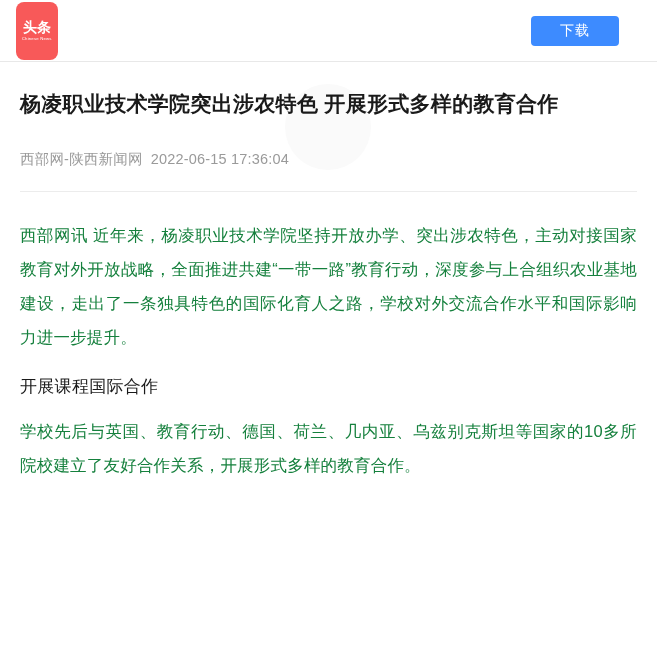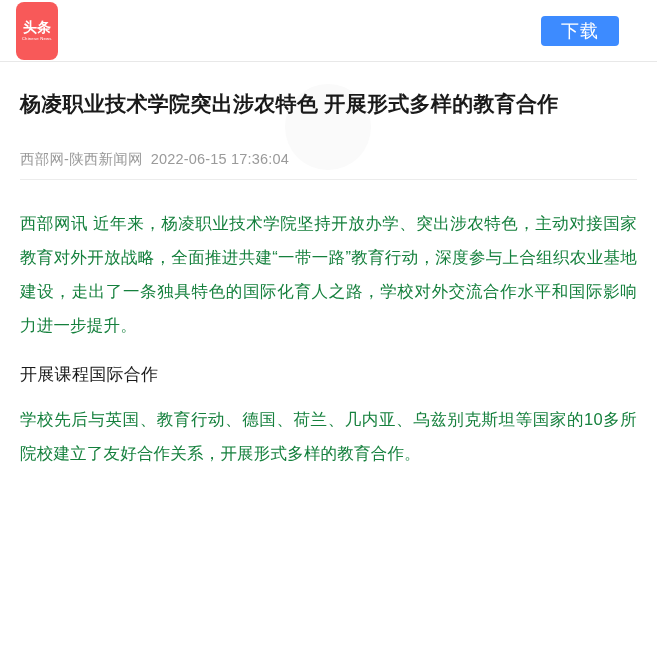--- a/index.html
+++ b/index.html
@@ -52,26 +52,26 @@
   }
   .site-name {
     margin-left: 12px;
     font-size: 21px;
     color: #1b1b1b;
     letter-spacing: 1px;
     font-family: "Liberation Sans", sans-serif;
   }
   .spacer { flex: 1 1 auto; }
   .download-btn {
-    width: 78px;
+    width: 88px;
     height: 30px;
     border-radius: 4px;
     background: #3d8bff;
     color: #ffffff;
-    font-size: 18px;
+    font-size: 14px;
     display: flex;
     align-items: center;
     justify-content: center;
     cursor: pointer;
     border: none;
     letter-spacing: 1px;
     margin-right: 22px;
   }
 
   
@@ -85,21 +85,21 @@
     font-weight: bold;
     color: #1a1a1a;
     letter-spacing: .3px;
     margin: 0 0 30px 0;
     font-family: "Liberation Sans", sans-serif;
   }
   .meta {
     font-size: 14.5px;
     color: #9a9a9a;
     letter-spacing: .2px;
-    margin-bottom: 10px;
+    margin-bottom: 22px;
   }
   .meta .src { margin-right: 8px; }
   .divider {
     border: none;
     border-top: 1px solid #ececec;
     margin: 0 0 26px 0;
   }
   .para {
     font-size: 16.5px;
     line-height: 34px;

